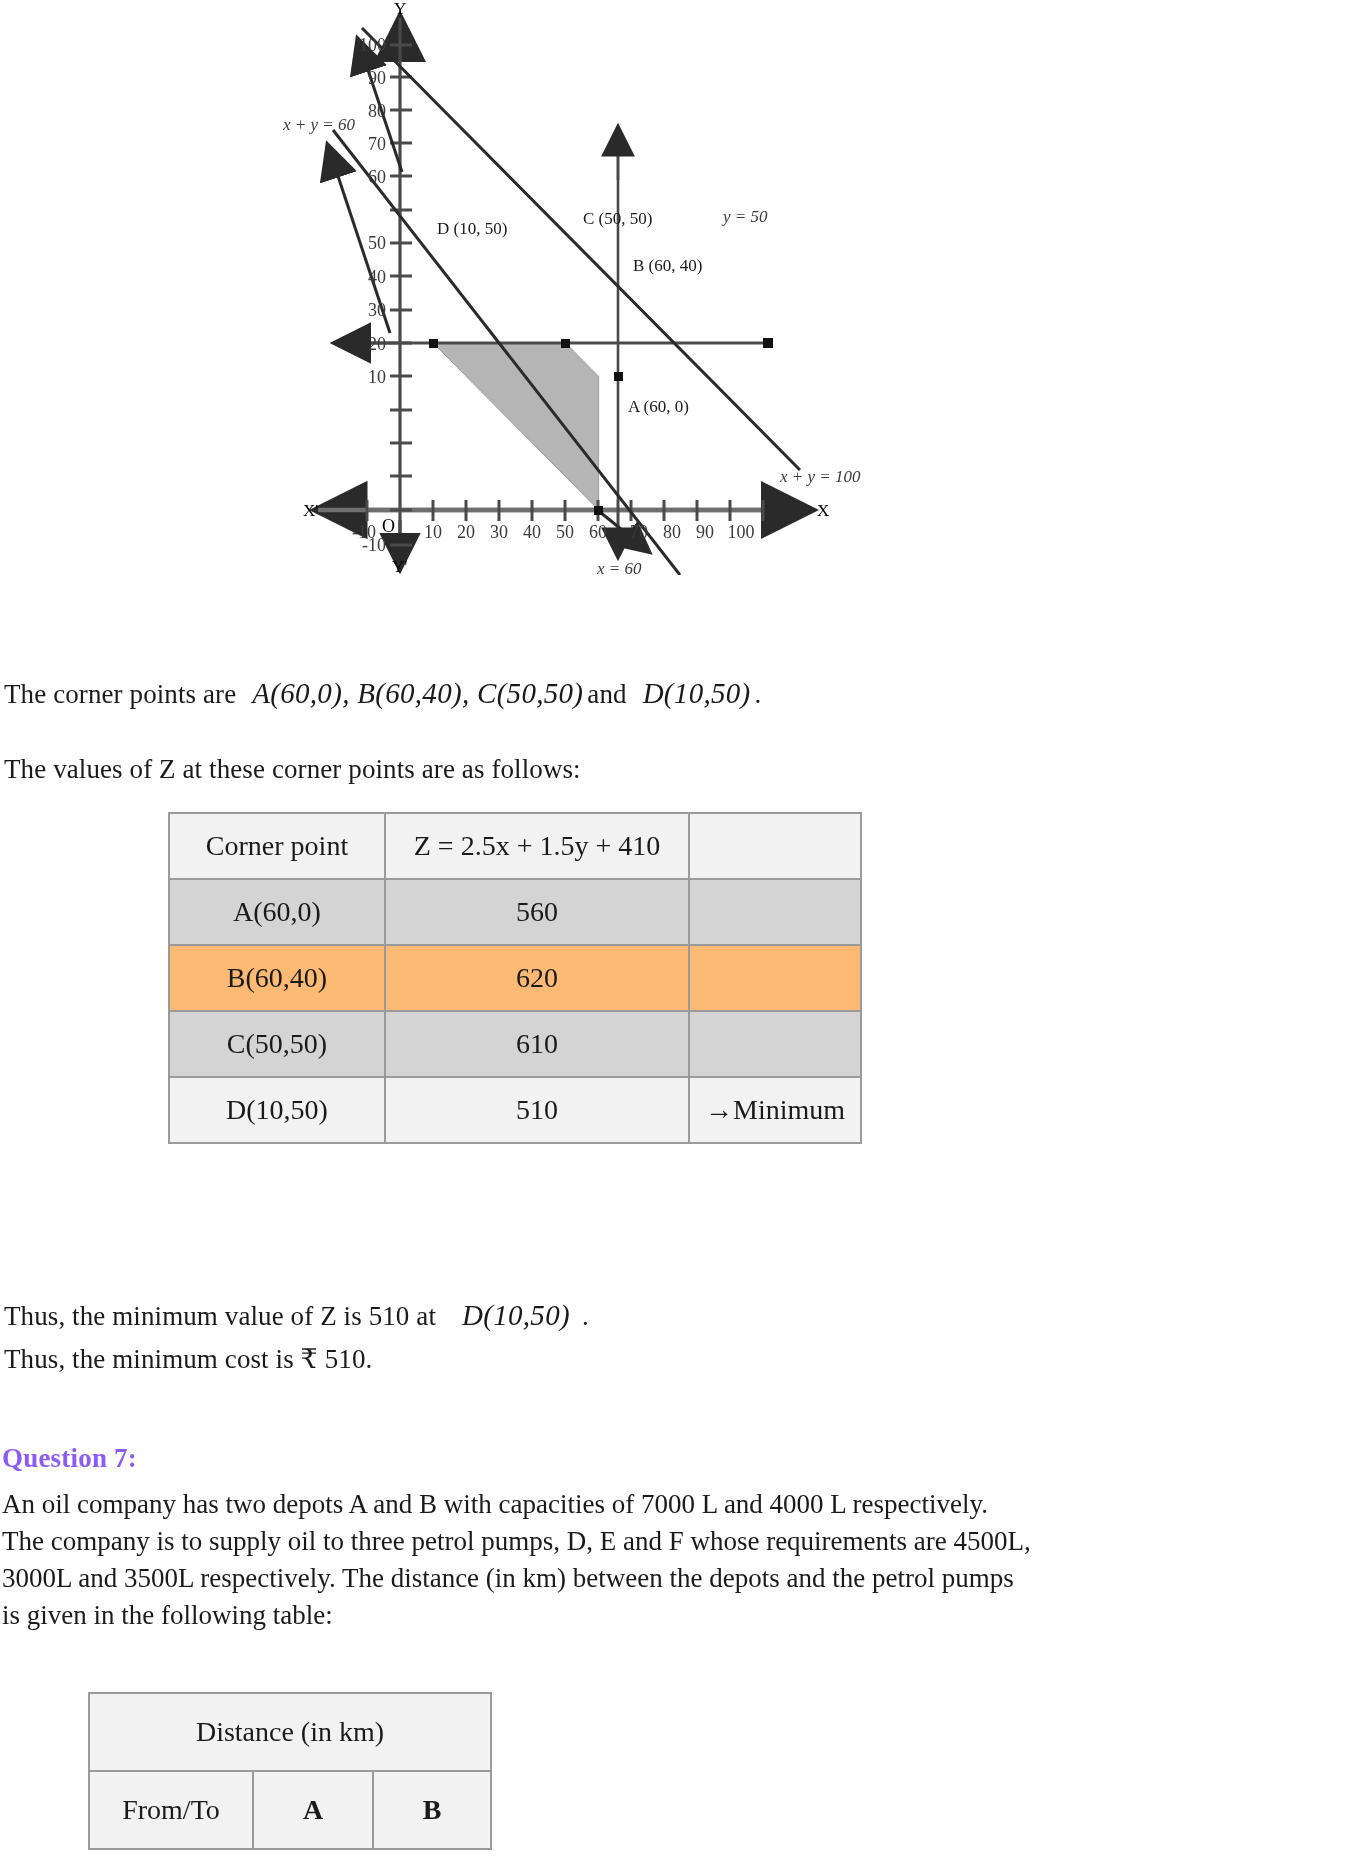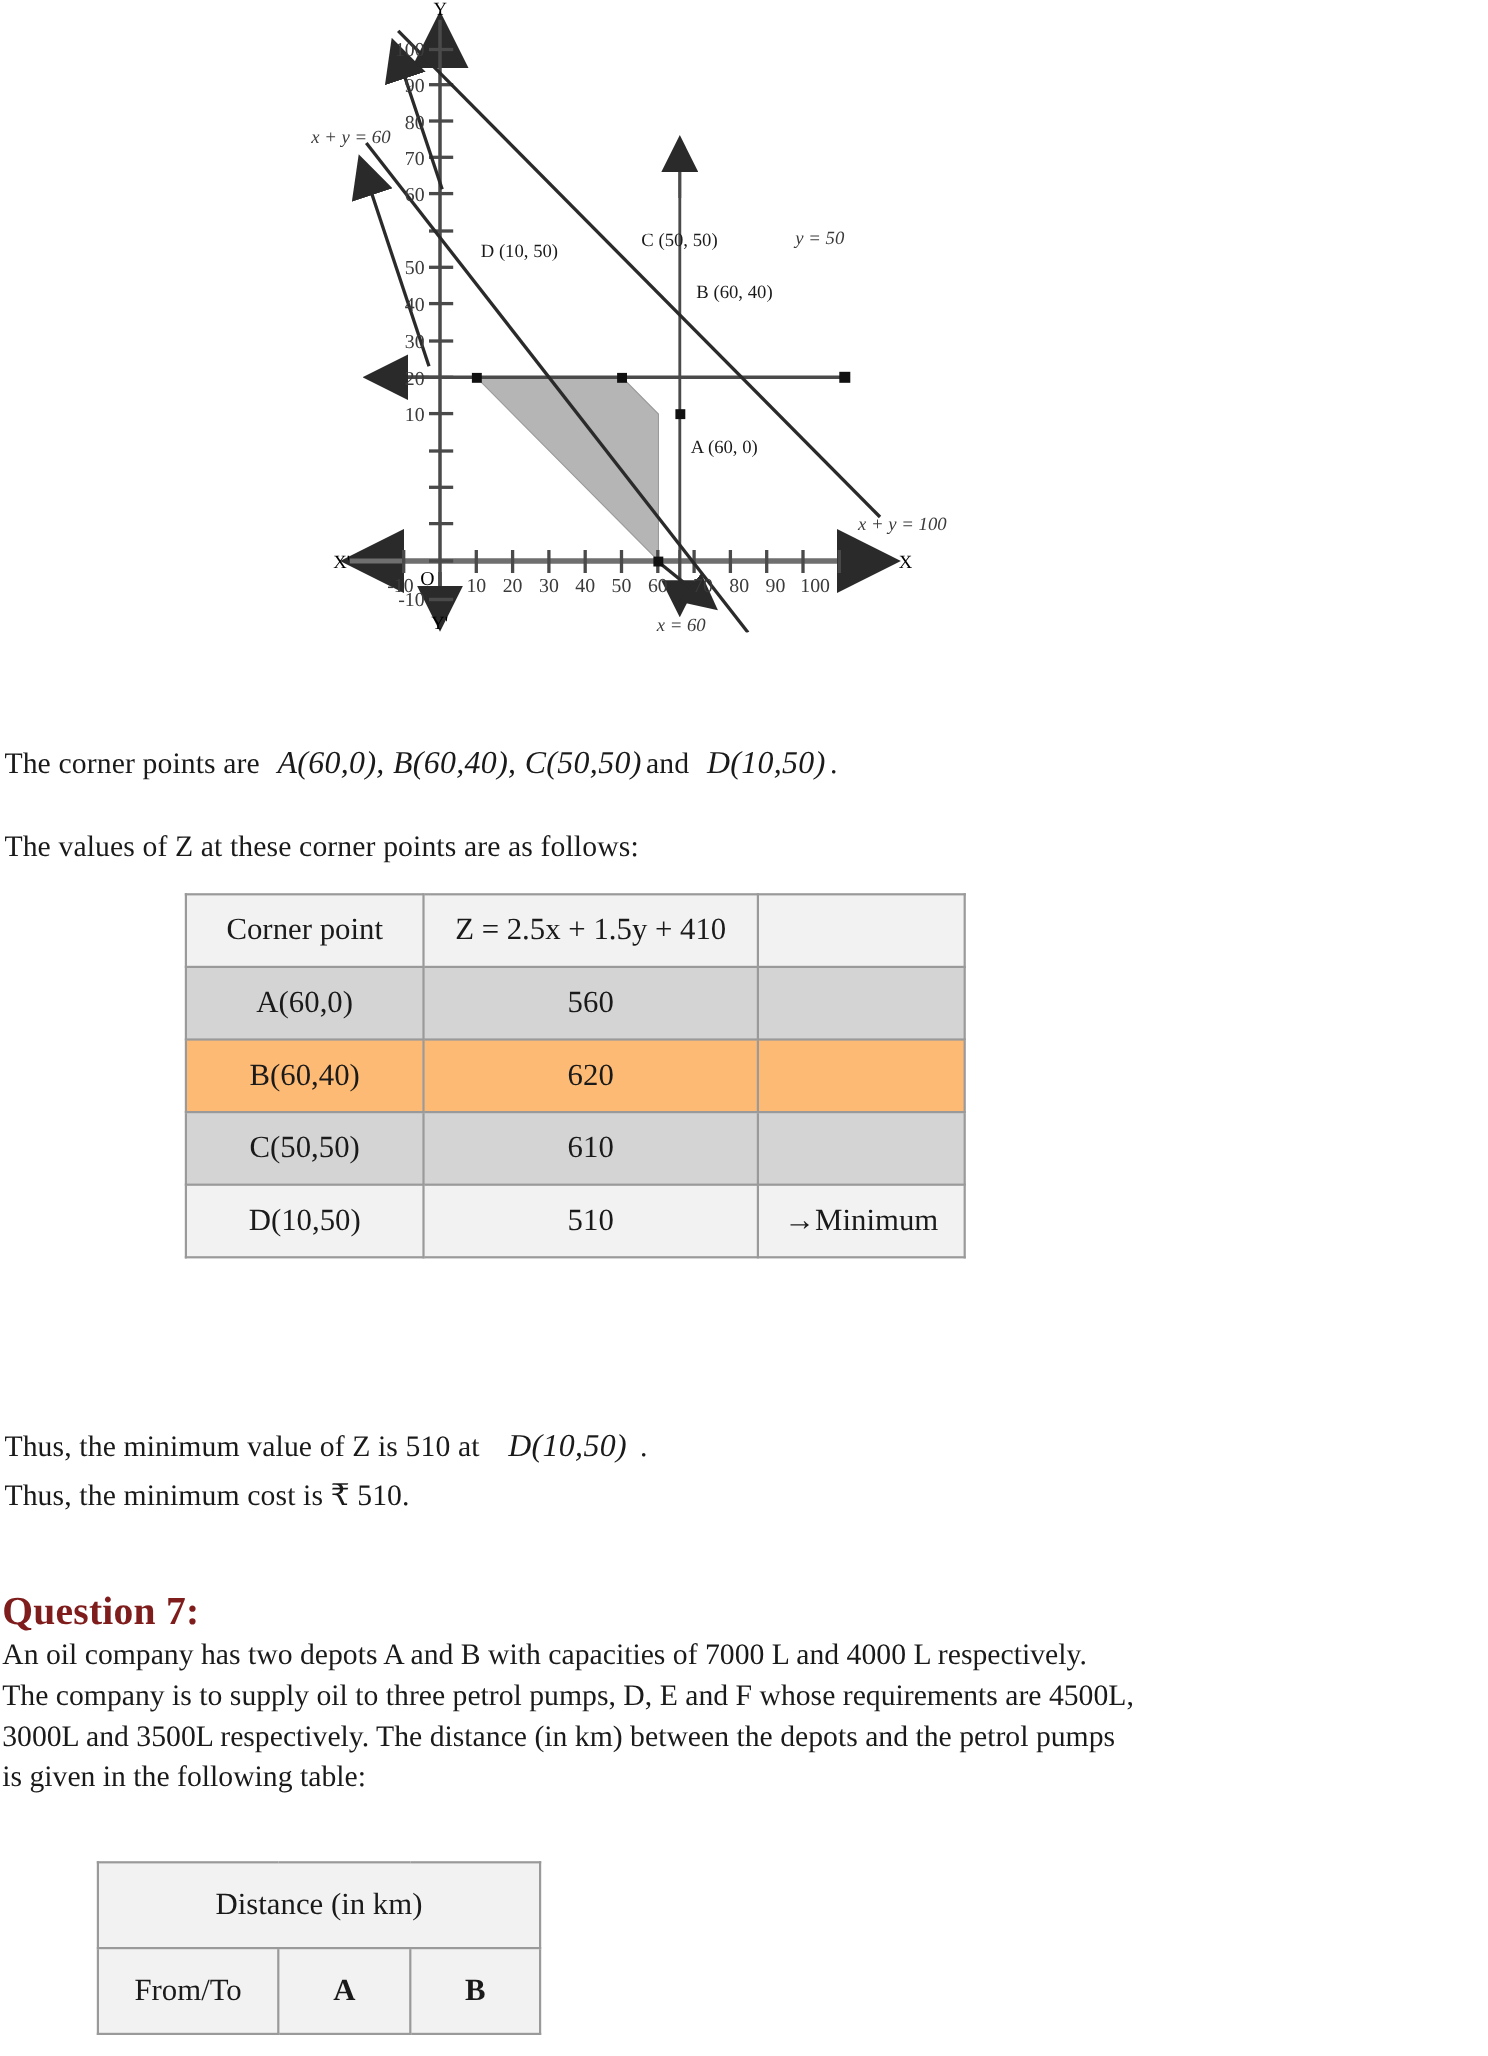--- a/index.html
+++ b/index.html
@@ -65,21 +65,21 @@
   table.ztable td {
     border: 2px solid #9a9a9a;
     height: 66px;
     text-align: center;
     vertical-align: middle;
     font-size: 28px;
     padding: 0 6px;
   }
   .col-a { width: 216px; }
   .col-b { width: 304px; }
-  .col-c { width: 188px; }
+  .col-c { width: 172px; }
   .rowA { background: #f2f2f2; }
   .rowB { background: #d4d4d4; }
   .rowC { background: #fdba74; border-radius: 27px; }
   .rowD { background: #d4d4d4; }
   .rowE { background: #f2f2f2; }
   td.minimum {
     text-align: left;
     padding-left: 16px;
     font-size: 28px;
   }
@@ -91,23 +91,23 @@
     top: 1295px;
     width: 1353px;
   }
   .closing .para { margin-bottom: 4px; }
 
   
   .q7head {
     position: absolute;
     left: 2px;
     top: 1443px;
-    font-size: 36px;
+    font-size: 27px;
     font-weight: bold;
-    color: #7f1d1d;
+    color: #8b5cf6;
     letter-spacing: .2px;
   }
   .q7body {
     position: absolute;
     left: 0;
     top: 1486px;
     width: 1348px;
     font-size: 27px;
     line-height: 1.37;
     padding-left: 2px;

